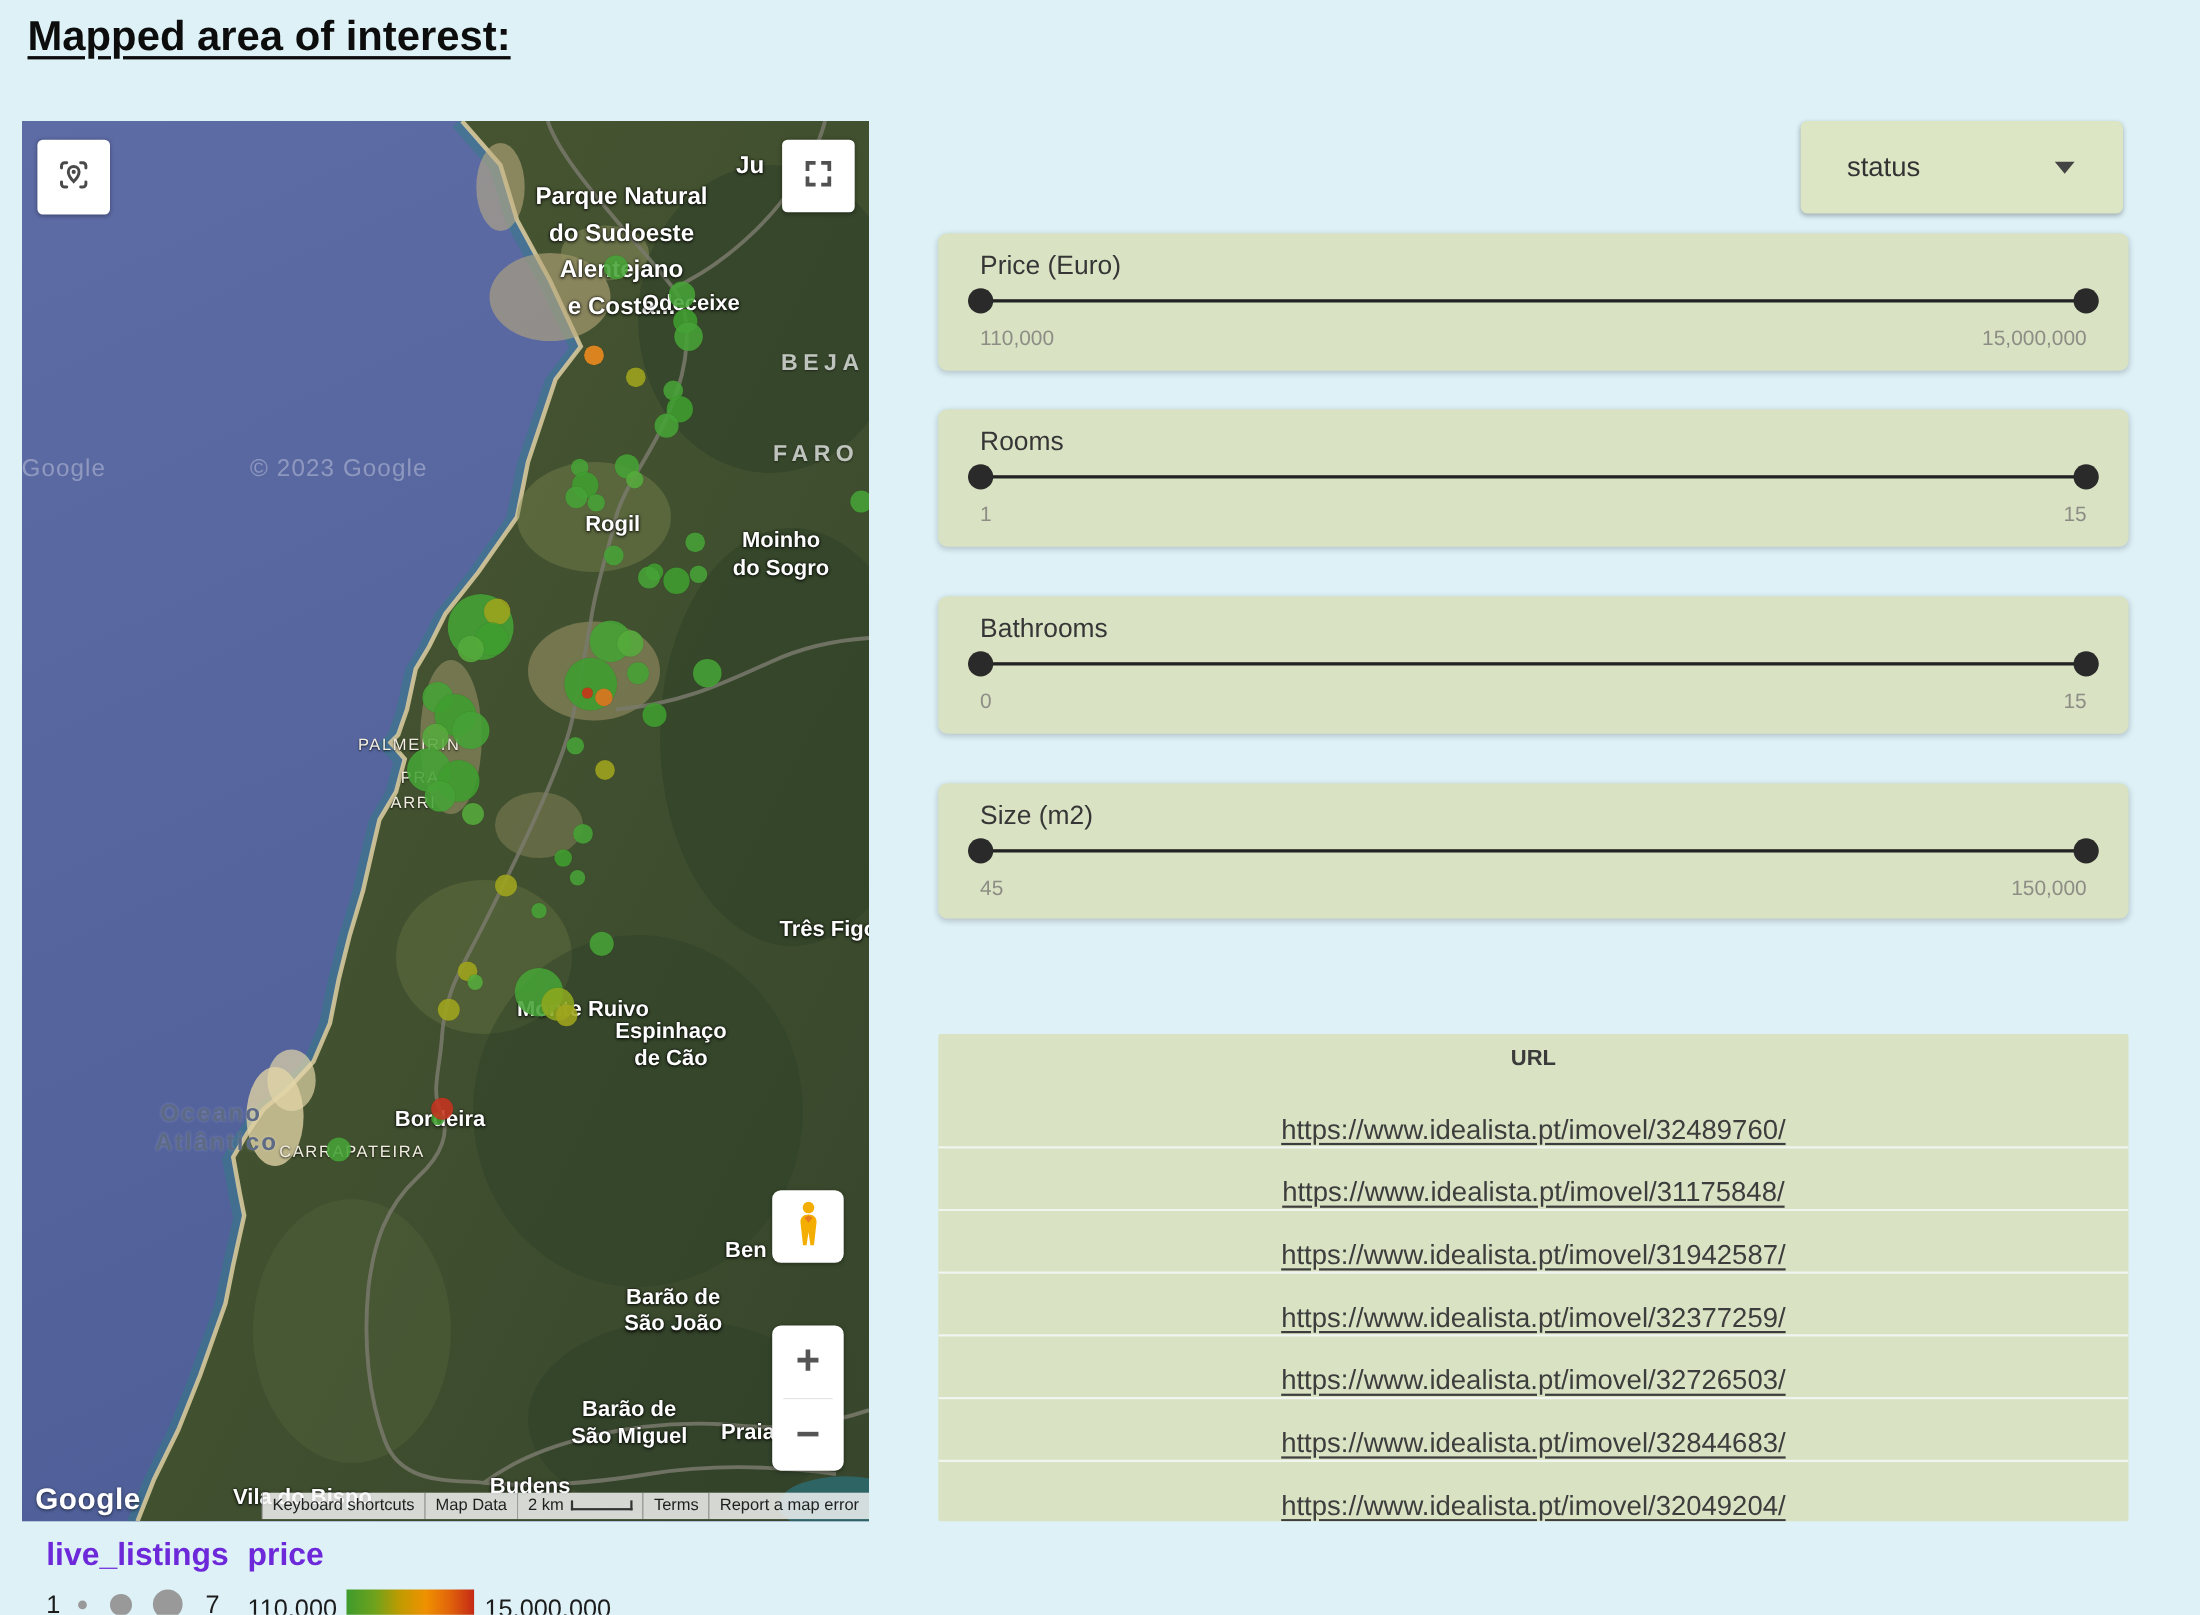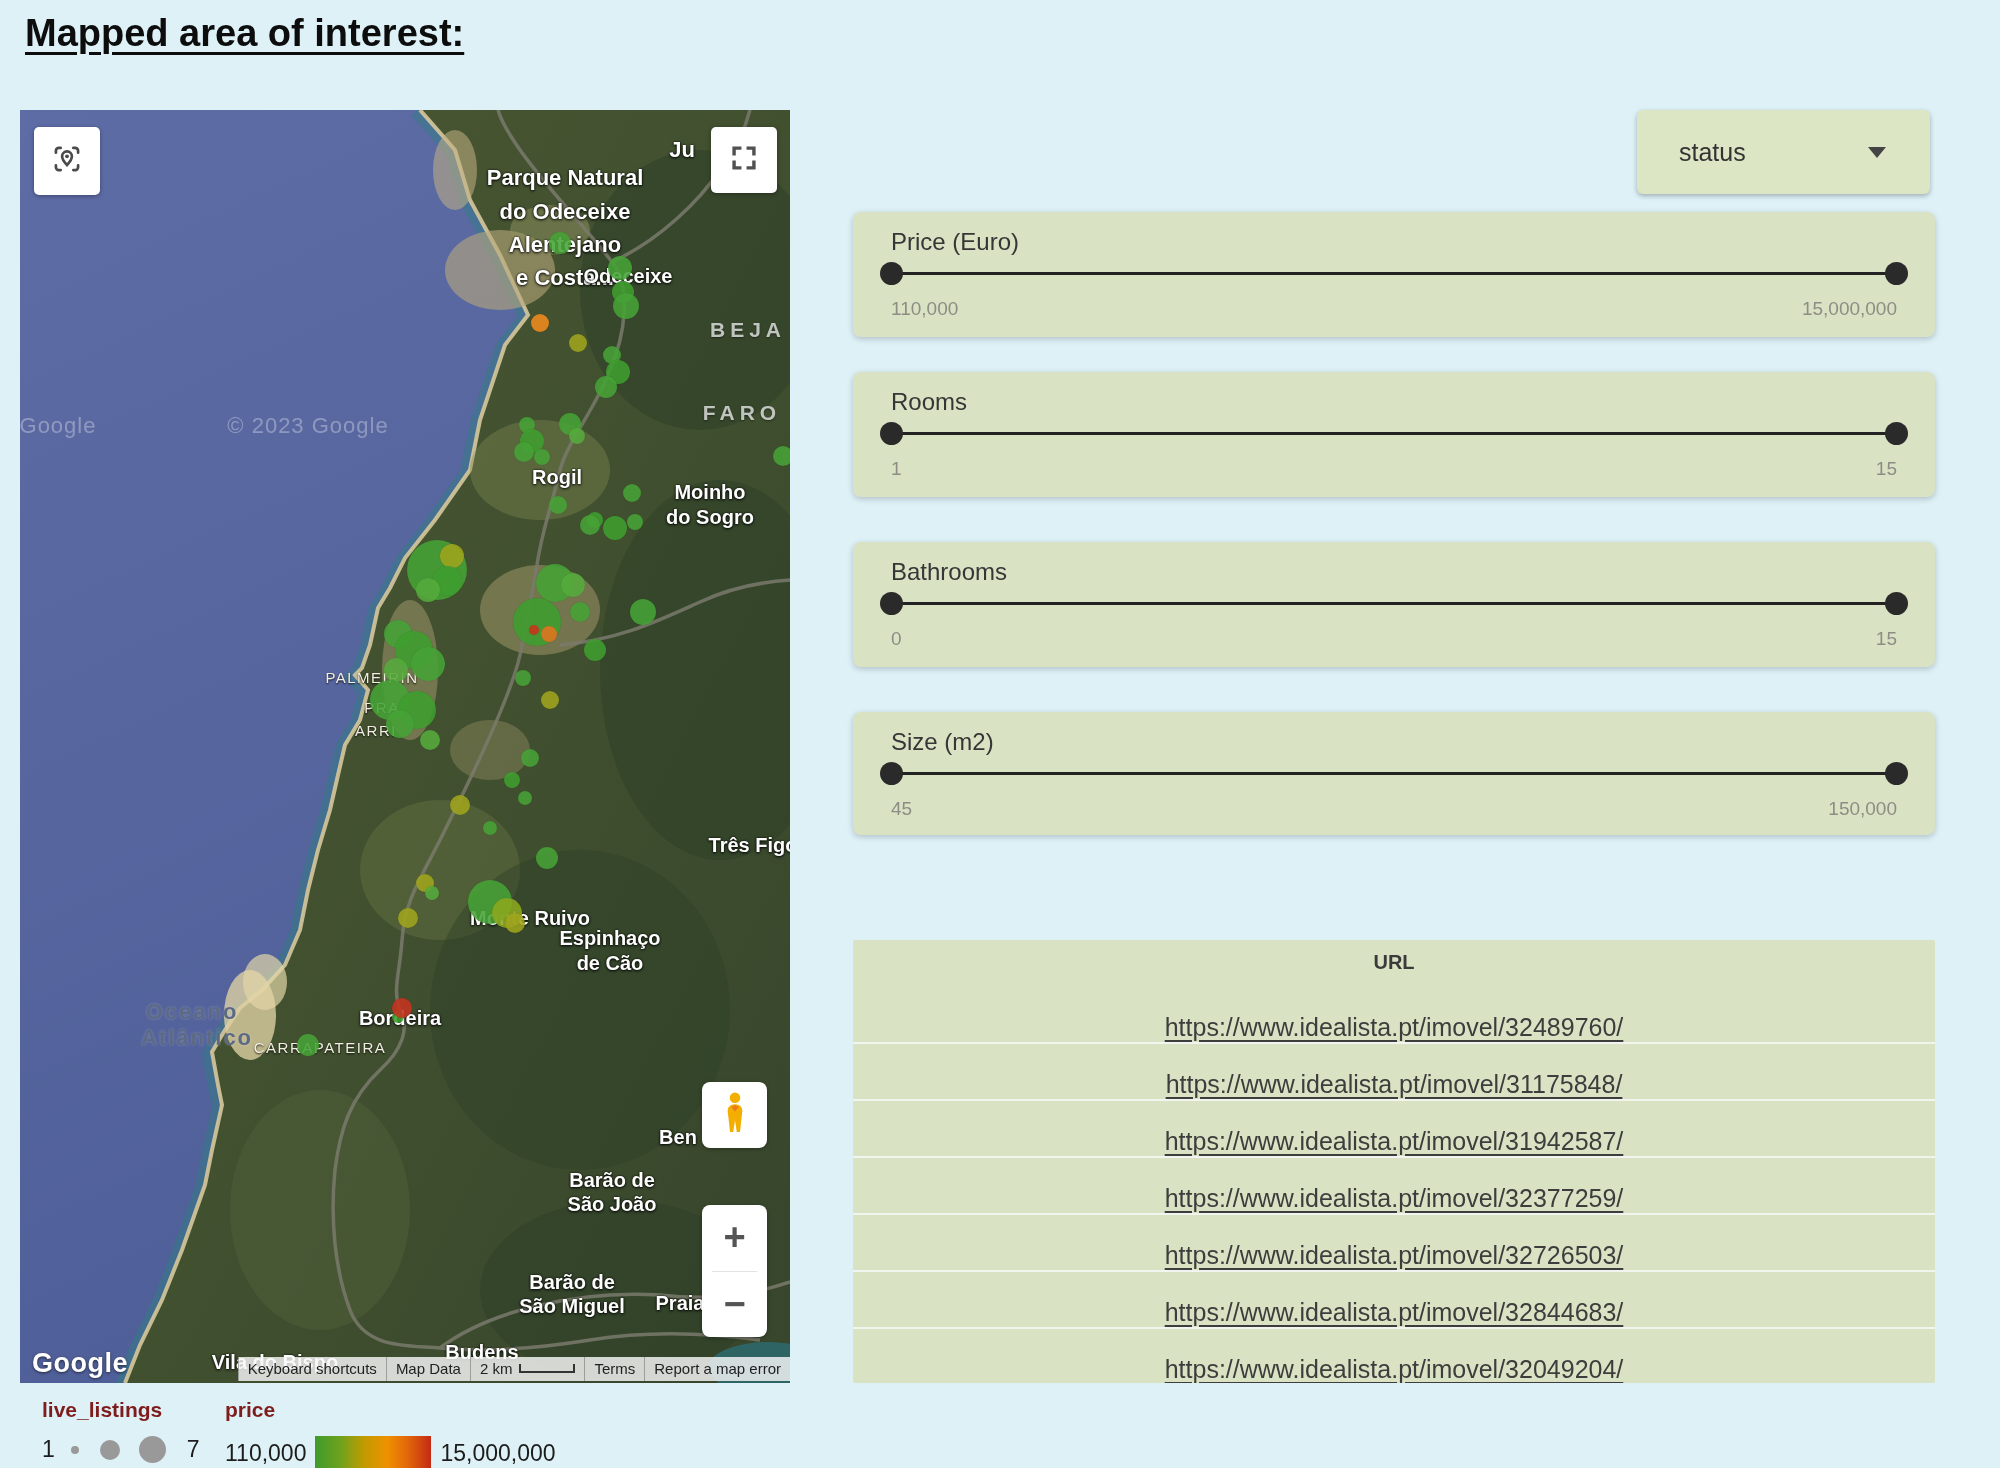--- a/index.html
+++ b/index.html
@@ -64,21 +64,21 @@
     background:#d9e3c3; border-radius:2px; overflow:hidden; }
   .url-head { height:45px; display:flex; align-items:center; justify-content:center;
     font-size:20px; font-weight:bold; color:#3b3b3b; }
   .urlrow { height:57px; display:flex; align-items:flex-end; justify-content:center; }
   .urlrow + .urlrow { border-top:2px solid rgba(245,249,250,.8); }
   .urlrow a { font-size:25px; color:#3d3d3d; text-decoration:underline; text-underline-offset:4px; }
 
   
   .legend-group { position:absolute; }
   .lg-size { left:42px; top:1398px; } .lg-price { left:225px; top:1398px; }
-  .legend-title { font-size:21px; font-weight:bold; color:#7f1d1d; }
+  .legend-title { font-size:29px; font-weight:bold; color:#6d28d9; }
   .legend-row { display:flex; align-items:center; margin-top:14px; }
   .legend-row .lnum { font-size:23px; color:#1c1c1c; }
   .gdot { border-radius:50%; background:#999; }
   .gdot.d1 { width:8px; height:8px; margin:0 12px 0 16px; }
   .gdot.d2 { width:20px; height:20px; margin:0 9px; }
   .gdot.d3 { width:27px; height:27px; margin:0 9px 0 10px; }
   .lg-size .lnum.last { margin-left:12px; }
   .grad-bar { width:116px; height:34px; margin:0 9px;
     background:linear-gradient(90deg,#3e9b2d 0%,#6ea21c 22%,#c09b00 42%,#ef9100 62%,#e2660a 80%,#c42a15 100%); }
 </style>
@@ -121,21 +121,21 @@
     <g fill="none" stroke="#7a7a6c" stroke-width="3.5" opacity=".85">
       <path d="M478,0 C490,40 560,110 592,152 C612,178 605,225 590,260 C575,300 548,330 540,360 C532,395 522,420 517,455 C510,495 505,520 500,545 C490,590 445,680 420,730 C400,770 385,790 382,830 C380,862 372,880 380,900 C390,918 382,940 360,960 C330,988 320,1020 315,1060 C310,1110 315,1160 330,1200 C345,1240 390,1235 420,1238 C470,1243 520,1238 570,1230 C620,1222 680,1222 740,1230"></path>
       <path d="M540,535 C600,530 640,510 680,492 C710,478 740,472 770,470"></path>
       <path d="M592,152 C640,130 680,90 700,60 C715,40 725,20 730,0"></path>
       <path d="M420,1238 C470,1200 560,1180 640,1185 C700,1192 740,1182 770,1172"></path>
     </g>
   </svg>
 
   <div style="position:absolute;inset:0;">
       <div class="mlabel lg" style="left: 545px; top: 68px;">Parque Natural</div>
-      <div class="mlabel lg" style="left: 545px; top: 102px;">do Odeceixe</div>
+      <div class="mlabel lg" style="left: 545px; top: 102px;">do Sudoeste</div>
       <div class="mlabel lg" style="left: 545px; top: 135px;">Alentejano</div>
       <div class="mlabel lg" style="left: 545px; top: 168px;">e Costa...</div>
       <div class="mlabel lg" style="left: 662px; top: 40px;">Ju</div>
       <div class="mlabel md" style="left: 608px; top: 166px;">Odeceixe</div>
       <div class="mlabel region" style="left: 728px; top: 220px;">BEJA</div>
       <div class="mlabel region" style="left: 722px; top: 303px;">FARO</div>
       <div class="mlabel md" style="left: 537px; top: 367px;">Rogil</div>
       <div class="mlabel md" style="left: 690px; top: 382px;">Moinho</div>
       <div class="mlabel md" style="left: 690px; top: 407px;">do Sogro</div>
       <div class="mlabel caps" style="left: 352px; top: 567px;">PALMEIRIN</div>

